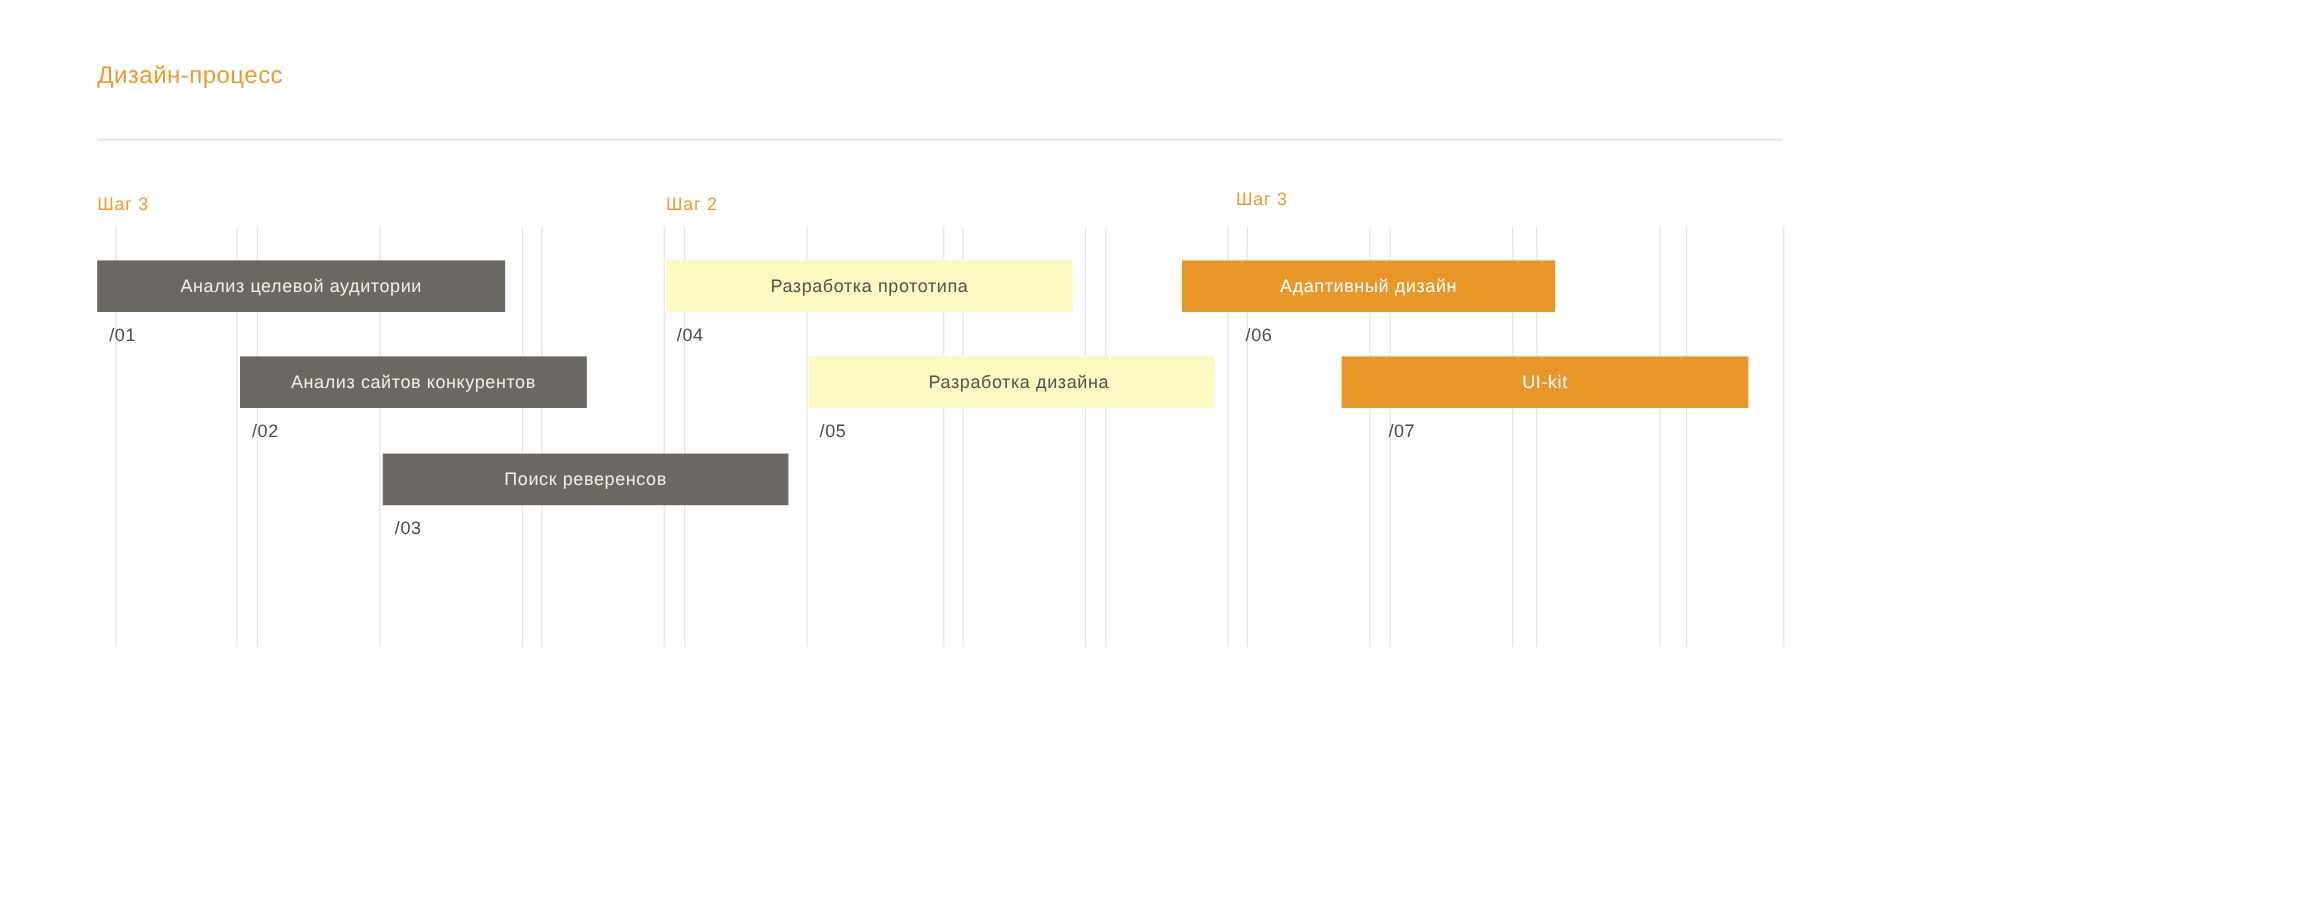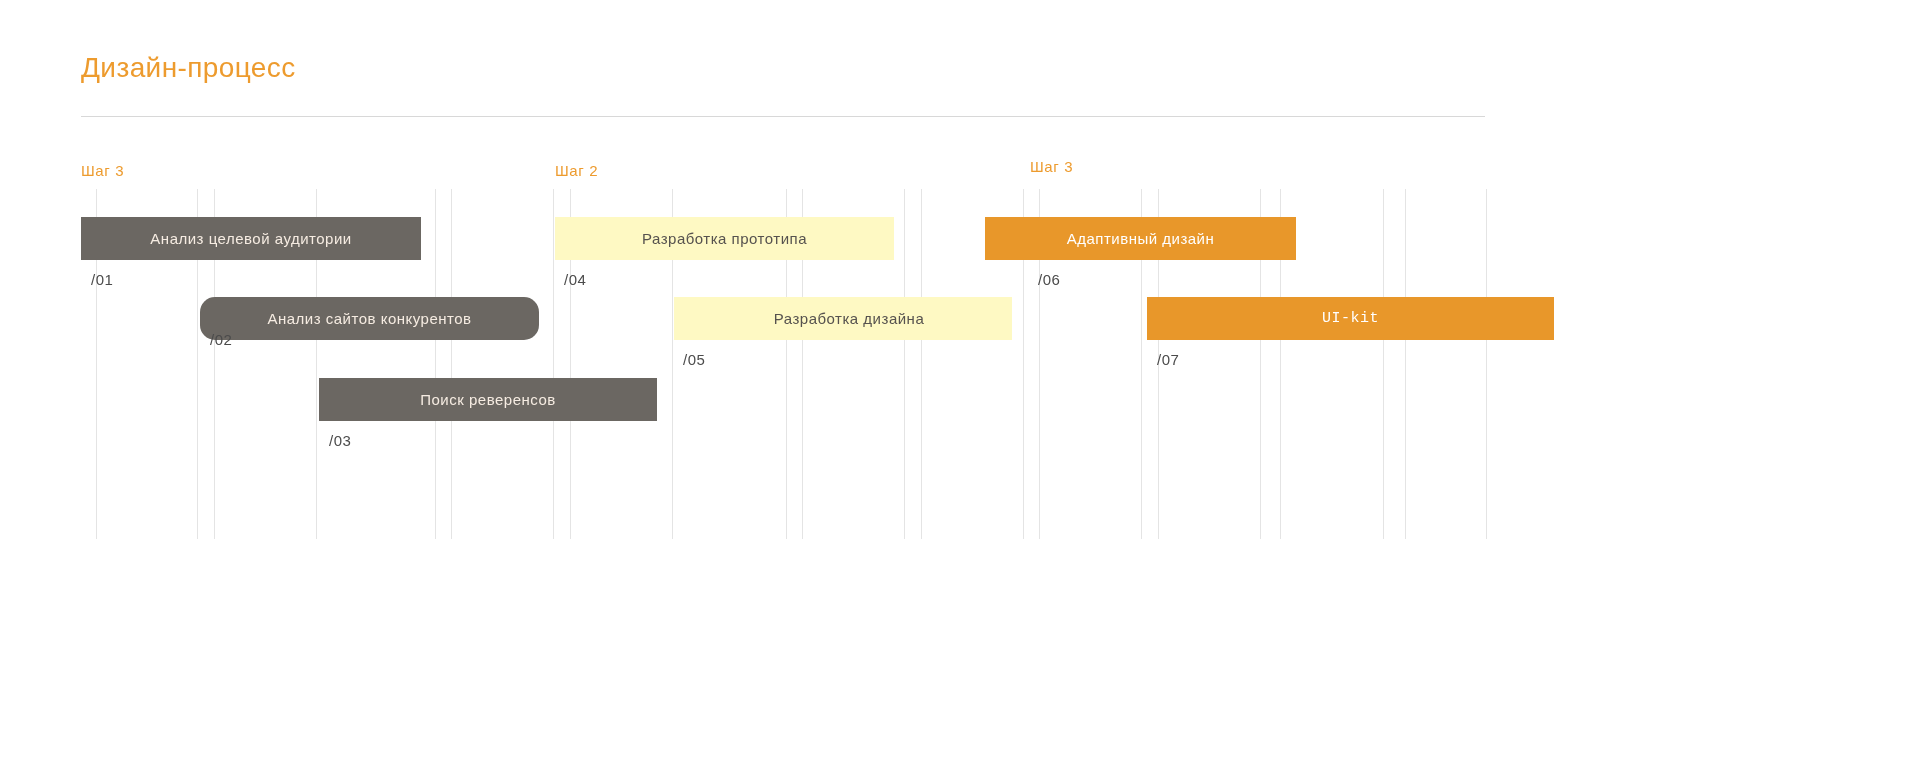--- a/index.html
+++ b/index.html
@@ -19,21 +19,21 @@
     position: relative;
     width: 1920px;
     height: 757px;
   }
 
   
   #page-title {
     position: absolute;
     left: 81px;
     top: 52px;
-    font-size: 28px;
+    font-size: 20px;
     letter-spacing: 0.4px;
     color: #ed9b2e;
     font-weight: 400;
     white-space: nowrap;
   }
   #title-rule {
     position: absolute;
     left: 81px;
     top: 116px;
     width: 1404px;
@@ -126,25 +126,25 @@
       <div class="gridline" style="left: 1405px;"></div>
     </div>
 
   <div id="layers"></div>
 
 <div class="step-label" style="left: 81px; top: 162px;">Шаг 3</div>
     <div class="step-label" style="left: 555px; top: 162px;">Шаг 2</div>
     <div class="step-label" style="left: 1030px; top: 158px;">Шаг 3</div>
     <div class="bar gray" style="left: 81px; top: 217px; width: 340px;">Анализ целевой аудитории</div>
     <div class="bar-num" style="left: 91px; top: 271px;">/01</div>
-    <div class="bar gray" style="left: 200px; top: 297px; width: 339px; border-radius: 15px;">Анализ сайтов конкурентов</div>
-    <div class="bar-num" style="left: 210px; top: 331px; text-align: right;">/02</div>
+    <div class="bar gray" style="left: 200px; top: 297px; width: 289px;">Анализ сайтов конкурентов</div>
+    <div class="bar-num" style="left: 210px; top: 351px; text-align: right;">/02</div>
     <div class="bar gray" style="left: 319px; top: 378px; width: 338px;">Поиск реверенсов</div>
     <div class="bar-num" style="left: 329px; top: 432px;">/03</div>
     <div class="bar cream" style="left: 555px; top: 217px; width: 339px;">Разработка прототипа</div>
     <div class="bar-num" style="left: 564px; top: 271px;">/04</div>
     <div class="bar cream" style="left: 674px; top: 297px; width: 338px; padding-left: 12px;">Разработка дизайна</div>
     <div class="bar-num" style="left: 683px; top: 351px;">/05</div>
     <div class="bar orange" style="left: 985px; top: 217px; width: 311px;">Адаптивный дизайн</div>
     <div class="bar-num" style="left: 1038px; top: 271px;">/06</div>
-    <div class="bar orange" style="left: 1147px; top: 297px; width: 407px; font-family: Liberation Mono, monospace;">UI-kit</div>
+    <div class="bar orange" style="left: 1118px; top: 297px; width: 339px;">UI-kit</div>
     <div class="bar-num" style="left: 1157px; top: 351px;">/07</div>
   </div>
 
 </body></html>

